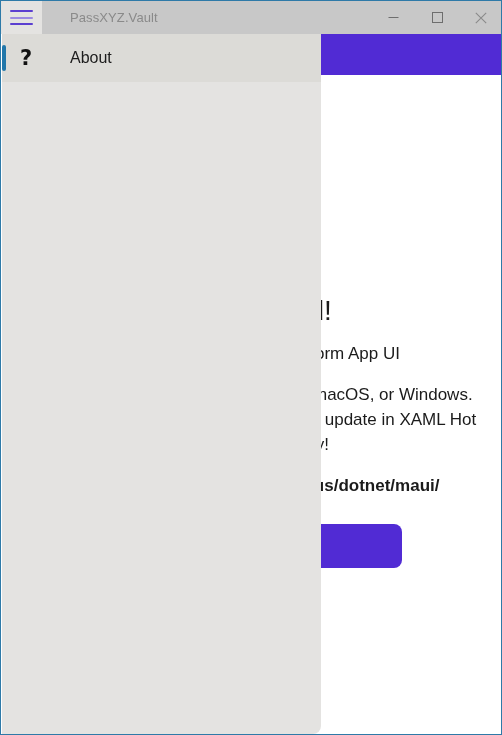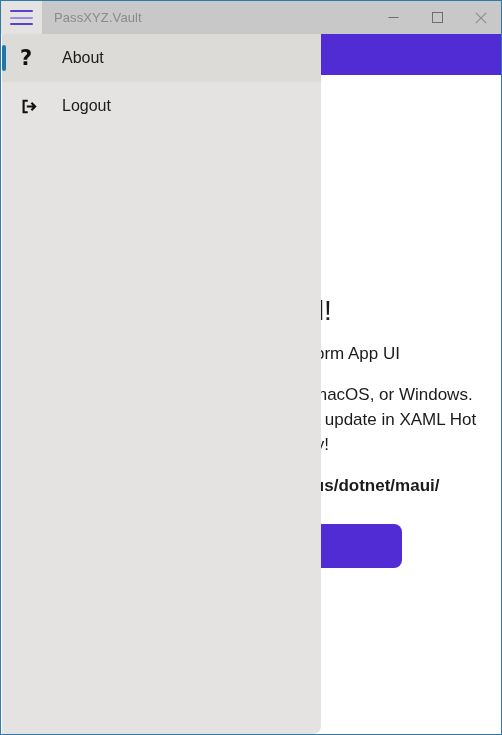--- a/index.html
+++ b/index.html
@@ -65,20 +65,21 @@
   }
   .title-text {
     flex: 0 0 auto;
     display: flex;
     align-items: center;
     padding-left: 12px;
     font-size: 13px;
     color: #8a8a8a;
     letter-spacing: 0.1px;
     user-select: none;
+    margin-left: 16px;
   }
   .titlebar-spacer { flex: 1 1 auto; }
   .win-controls {
     display: flex;
     align-items: stretch;
     background: #c8c8c8;
   }
   .win-btn {
     width: 44px;
     display: flex;
@@ -209,21 +210,21 @@
   }
   .fl-icon.qmark {
     font-size: 21px;
     font-weight: bold;
     font-family: "DejaVu Sans", sans-serif;
     line-height: 1;
   }
   .flyout-item .fl-label {
     font-size: 16px;
     color: #1c1c1c;
-    margin-left: 8px;
+    margin-left: 16px;
   }
 </style>
 </head>
 <body>
 
 <div class="window">
 
   <div class="content">
     <div class="content-inner">
 
@@ -255,29 +256,20 @@
   <div class="flyout">
     <div class="flyout-list">
 
       <div class="flyout-item selected">
         <div class="sel-bar"></div>
         <div class="fl-icon qmark">?</div>
         <div class="fl-label">About</div>
       </div>
 
 
-      <div class="flyout-item">
-        <div class="fl-icon">
-          <svg width="19" height="19" viewBox="0 0 24 24" aria-hidden="true">
-            <path d="M3.2 3.4h6.6v2.7H5.9v11.8h3.9v2.7H3.2V3.4z" fill="#111111"></path>
-            <path d="M15.4 6.4 13.5 8.3l2.45 2.45H8.6v2.5h7.35L13.5 15.7l1.9 1.9 5.6-5.6-5.6-5.6z" fill="#111111"></path>
-          </svg>
-        </div>
-        <div class="fl-label">Logout</div>
-      </div>
 
     </div>
   </div>
 
   <div class="app-header"></div>
 
   <div class="titlebar">
     <div class="hamburger-zone">
       <div class="hamburger-icon">
         <span></span>

